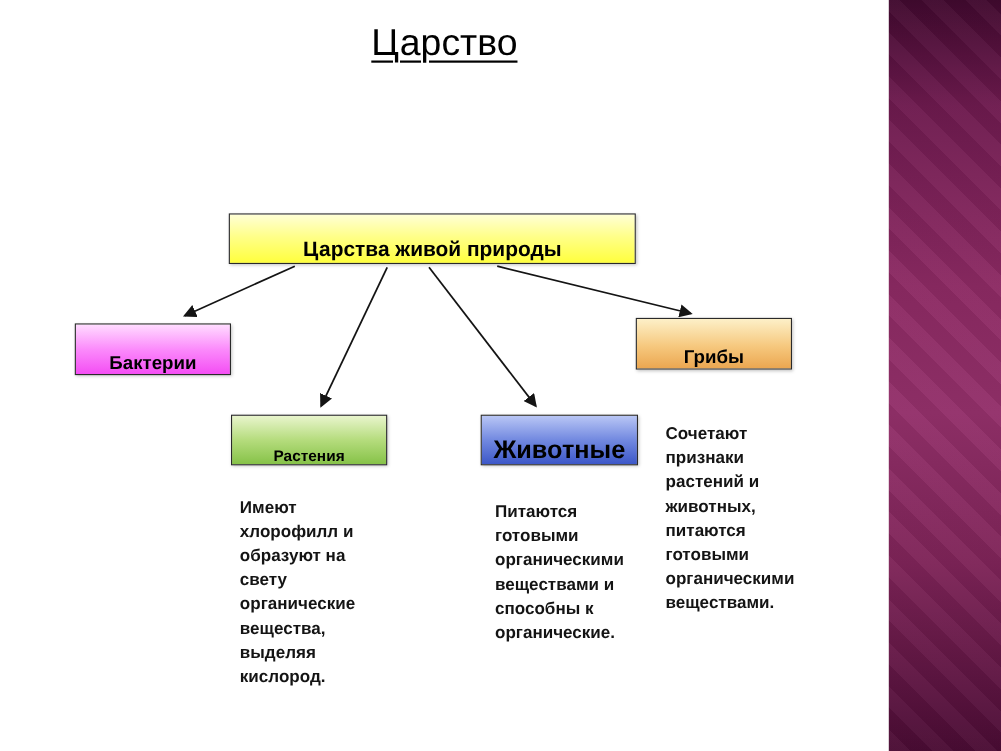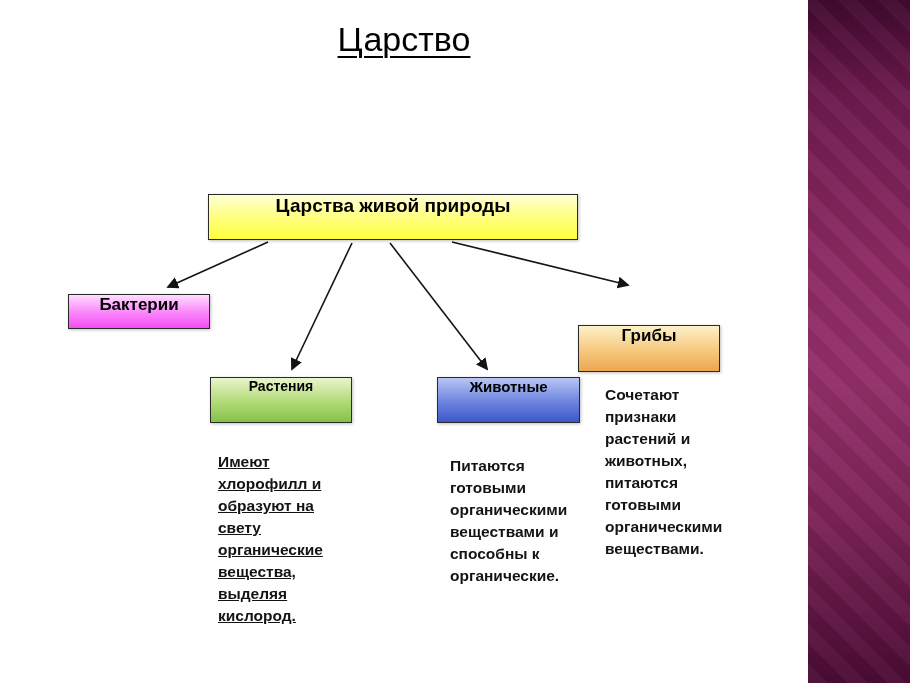--- a/index.html
+++ b/index.html
@@ -49,63 +49,62 @@
     left: 0; top: 0;
     width: 910px; height: 683px;
     pointer-events: none;
   }
 
   
   .node {
     position: absolute;
     border: 1px solid #2a2a2a;
     display: flex;
-    align-items: flex-start;
+    align-items: flex-end;
     justify-content: center;
     font-weight: bold;
     color: #000000;
     box-shadow: 1px 1px 3px rgba(0,0,0,0.25);
   }
   .node-root {
     left: 208px; top: 194px; width: 370px; height: 46px;
     font-size: 19px;
     background: linear-gradient(180deg, #ffffd6 0%, #ffff8a 45%, #ffff3d 100%);
   }
   .node-bacteria {
-    left: 68px; top: 294px; width: 142px; height: 35px;
+    left: 68px; top: 294px; width: 142px; height: 47px;
     font-size: 17px;
     background: linear-gradient(180deg, #ffdcff 0%, #fb8bfb 50%, #f44ef4 100%);
   }
   .node-plants {
     left: 210px; top: 377px; width: 142px; height: 46px;
     font-size: 14px;
     background: linear-gradient(180deg, #e9f5cd 0%, #b5dc7d 50%, #86c248 100%);
   }
   .node-animals {
     left: 437px; top: 377px; width: 143px; height: 46px;
-    font-size: 15px;
+    font-size: 23px;
     background: linear-gradient(180deg, #b9c6f5 0%, #7289e0 50%, #3c57c8 100%);
   }
   .node-fungi {
     left: 578px; top: 289px; width: 142px; height: 47px;
     font-size: 17px;
     background: linear-gradient(180deg, #fdf0c8 0%, #f6c87e 55%, #eba650 100%);
-    margin-top: 36px;
   }
 
   
   .desc {
     position: absolute;
     font-weight: bold;
     font-size: 15.5px;
     line-height: 22px;
     color: #141414;
   }
   .desc-bacteria { left: 75px;  top: 399px; width: 120px; }
-  .desc-plants   { left: 218px; top: 451px; width: 132px; text-decoration: underline; }
+  .desc-plants   { left: 218px; top: 451px; width: 132px; }
   .desc-animals  { left: 450px; top: 455px; width: 143px; }
   .desc-fungi    { left: 605px; top: 384px; width: 138px; }
 </style>
 </head>
 <body>
 
 <div class="slide">
 
   <div class="title">
     <span>Царство</span>

